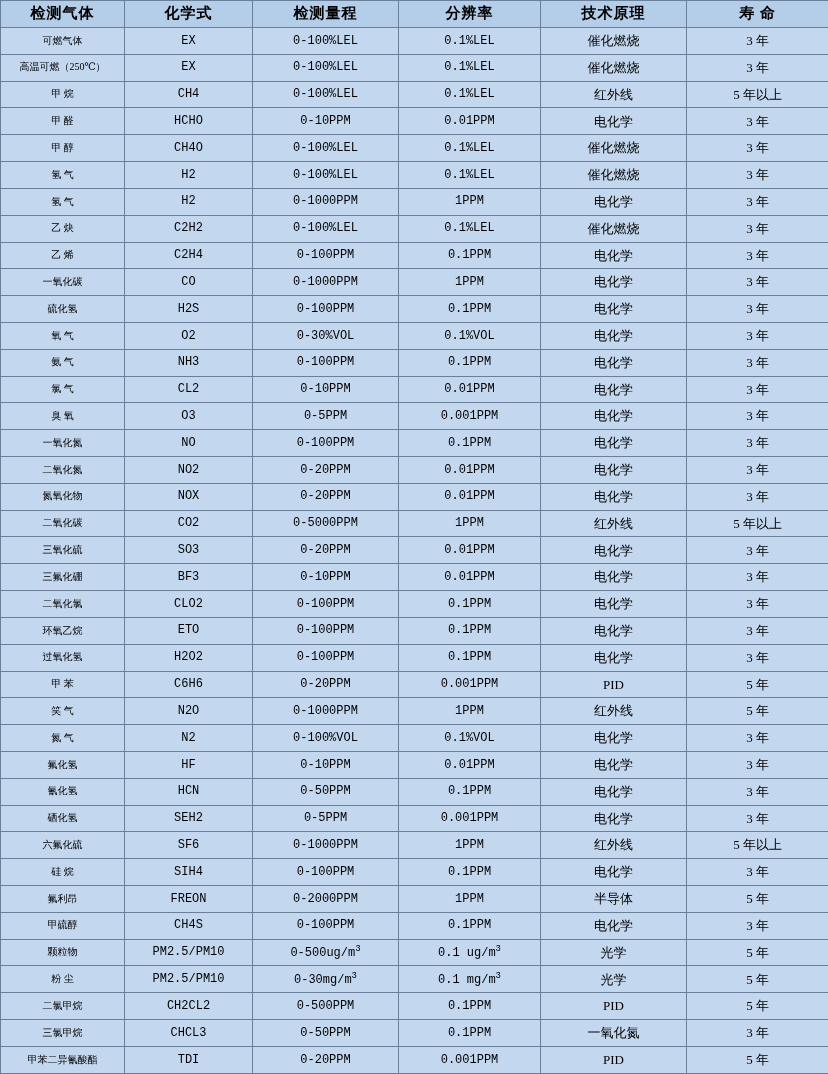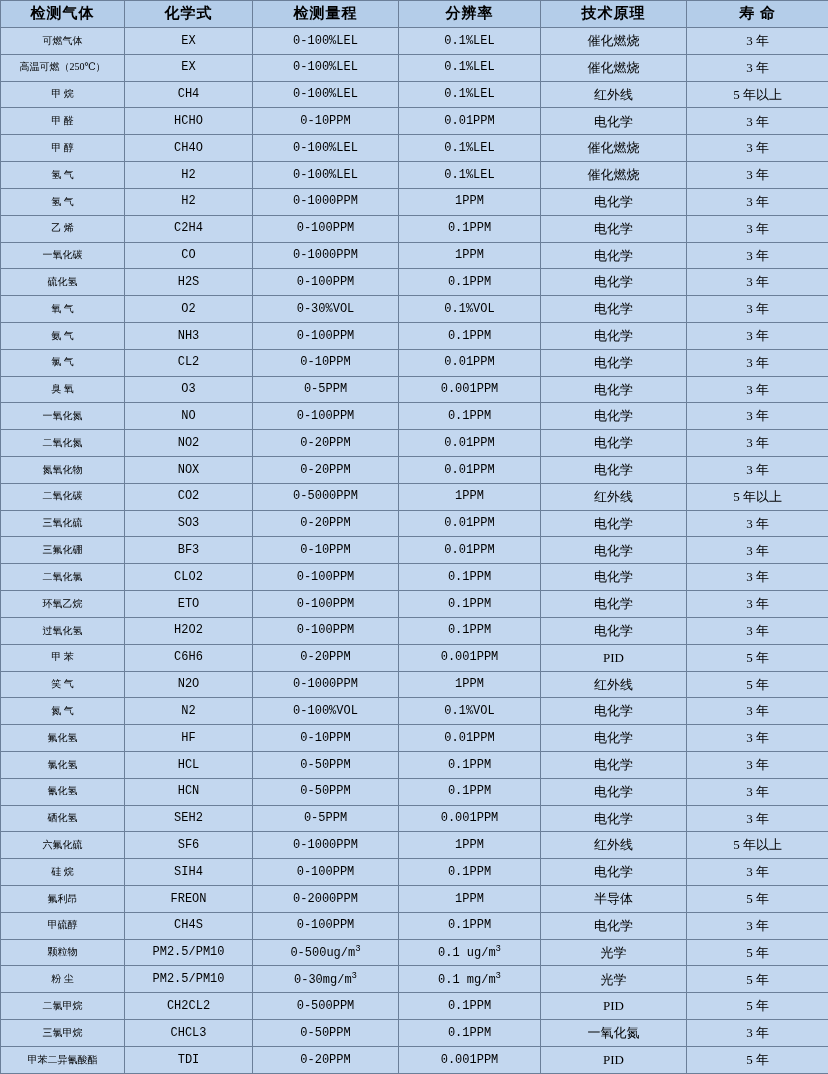--- a/index.html
+++ b/index.html
@@ -135,20 +135,28 @@
       </tr>
       <tr>
         <td class="name">氢 气</td>
         <td class="formula">H2</td>
         <td class="range">0-1000PPM</td>
         <td class="resolution">1PPM</td>
         <td class="principle">电化学</td>
         <td class="life">3 年</td>
       </tr>
       <tr>
+        <td class="name">乙 炔</td>
+        <td class="formula">C2H2</td>
+        <td class="range">0-100%LEL</td>
+        <td class="resolution">0.1%LEL</td>
+        <td class="principle">催化燃烧</td>
+        <td class="life">3 年</td>
+      </tr>
+      <tr>
         <td class="name">乙 烯</td>
         <td class="formula">C2H4</td>
         <td class="range">0-100PPM</td>
         <td class="resolution">0.1PPM</td>
         <td class="principle">电化学</td>
         <td class="life">3 年</td>
       </tr>
       <tr>
         <td class="name">一氧化碳</td>
         <td class="formula">CO</td>
@@ -295,28 +303,20 @@
       </tr>
       <tr>
         <td class="name">氟化氢</td>
         <td class="formula">HF</td>
         <td class="range">0-10PPM</td>
         <td class="resolution">0.01PPM</td>
         <td class="principle">电化学</td>
         <td class="life">3 年</td>
       </tr>
       <tr>
-        <td class="name">氯化氢</td>
-        <td class="formula">HCL</td>
-        <td class="range">0-50PPM</td>
-        <td class="resolution">0.1PPM</td>
-        <td class="principle">电化学</td>
-        <td class="life">3 年</td>
-      </tr>
-      <tr>
         <td class="name">氰化氢</td>
         <td class="formula">HCN</td>
         <td class="range">0-50PPM</td>
         <td class="resolution">0.1PPM</td>
         <td class="principle">电化学</td>
         <td class="life">3 年</td>
       </tr>
       <tr>
         <td class="name">硒化氢</td>
         <td class="formula">SEH2</td>

